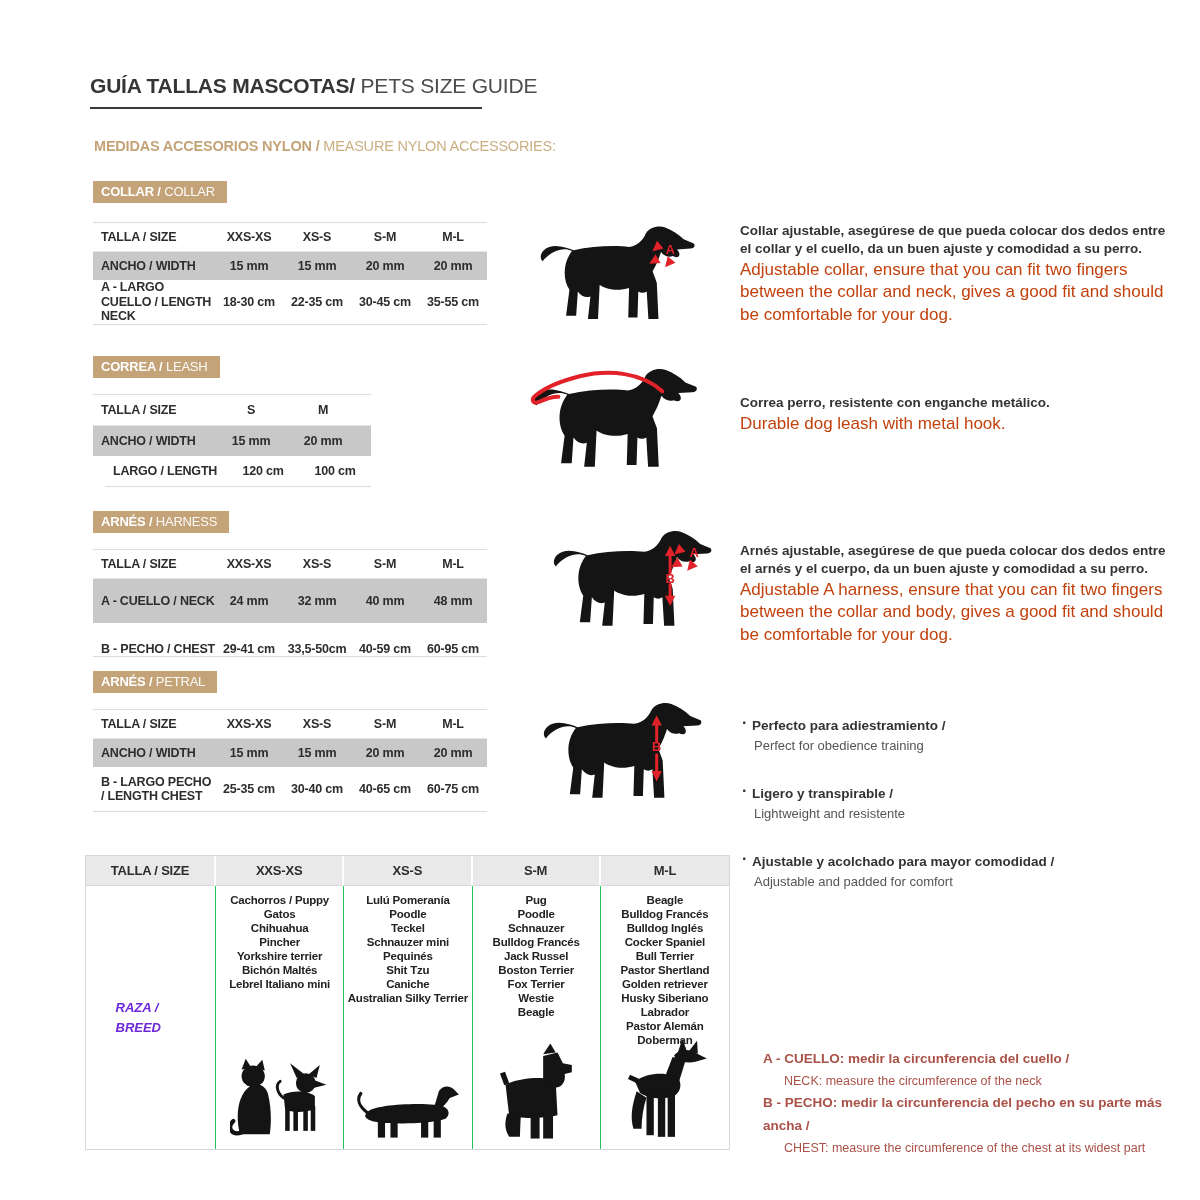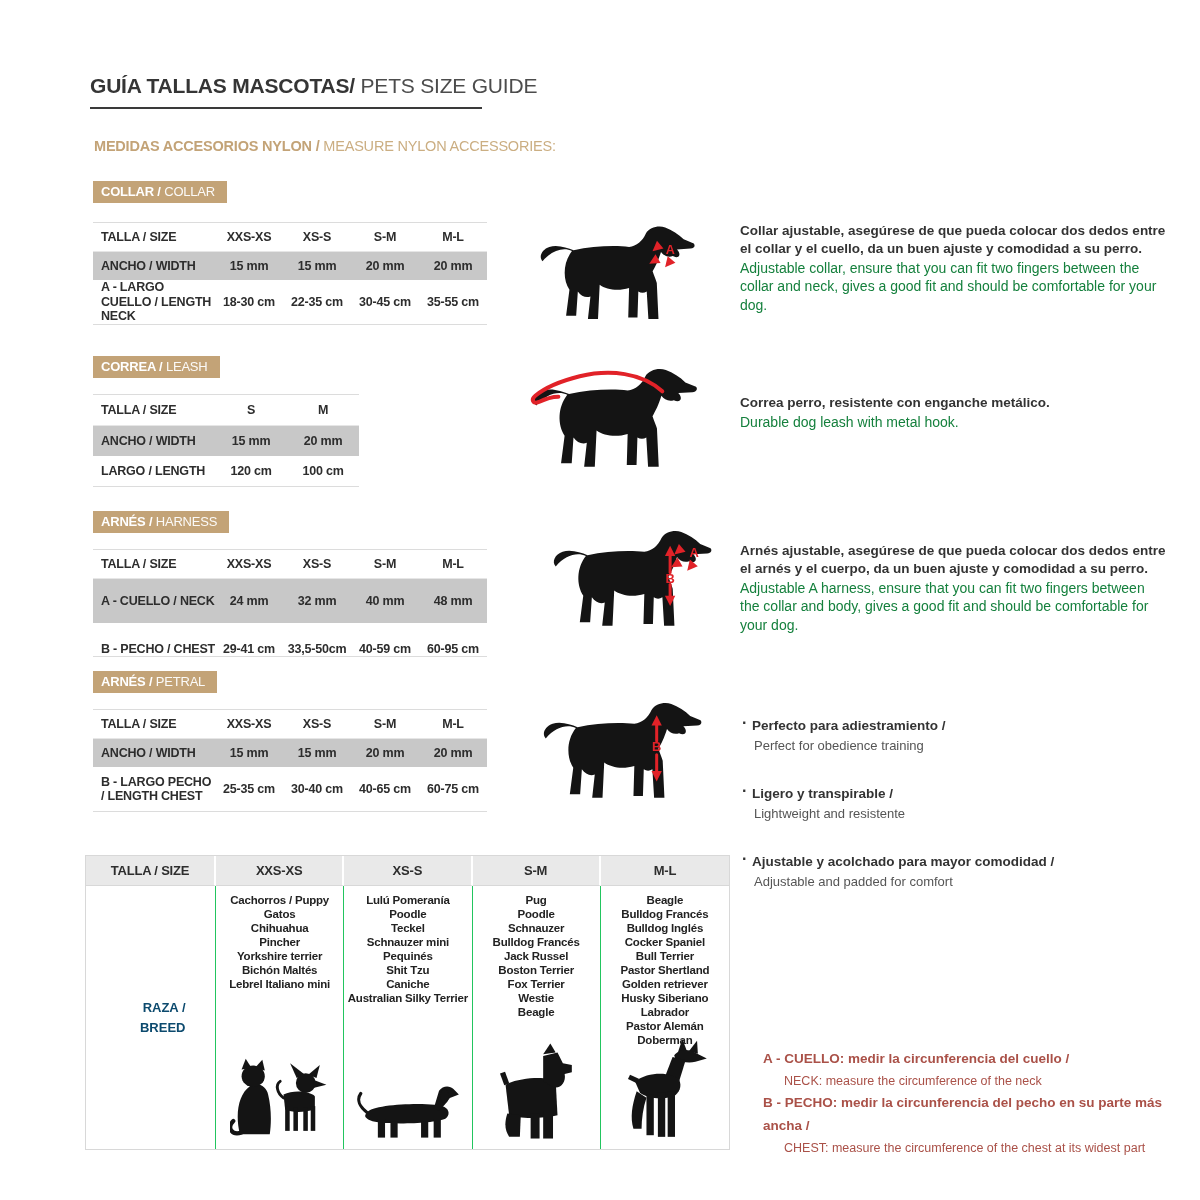--- a/index.html
+++ b/index.html
@@ -23,21 +23,21 @@
   .spec .row{display:flex;align-items:center;}
   .spec .row.hdr{border-top:1px solid #dcdcdc;border-bottom:1px solid #e6e6e6;}
   .spec .row.shade{background:#c8c8c8;}
   .spec .row.last{border-bottom:1px solid #dcdcdc;}
   .spec .lab{width:122px;padding-left:8px;box-sizing:border-box;line-height:1.15;}
   .spec .val{width:68px;text-align:center;}
   .spec.leash-t .val{width:72px;}
   
   .desc{position:absolute;left:740px;width:428px;}
   .desc .es{font-weight:700;font-size:13.5px;line-height:1.32;color:#333;}
-  .desc .en{font-weight:400;font-size:14px;line-height:1.34;color:#15803d;margin-top:1px;}
+  .desc .en{font-weight:400;font-size:17px;line-height:1.34;color:#c2410c;margin-top:1px;}
   
   .bullets{position:absolute;left:742px;width:430px;}
   .bullets .item{position:relative;padding-left:10px;margin-bottom:2px;margin-top:28px;}
   .bullets .item::before{content:"\00b7";position:absolute;left:0;top:-2px;font-weight:700;font-size:16px;color:#333;}
   .bullets .es{font-weight:700;font-size:13.5px;line-height:1.5;color:#333;}
   .bullets .en{font-weight:400;font-size:13px;line-height:1.5;color:#555;padding-left:2px;}
   
   .notes{position:absolute;left:763px;top:1048px;width:430px;color:#aa5148;}
   .notes .nes{font-weight:700;font-size:13.5px;line-height:1.7;}
   .notes .nen{font-weight:400;font-size:12.5px;line-height:1.7;padding-left:21px;}
@@ -45,21 +45,21 @@
   .btable{position:absolute;left:85px;top:855px;width:645px;height:295px;
           display:grid;grid-template-columns:130px 1fr 1fr 1fr 1fr;grid-template-rows:30px 1fr;
           border:1px solid #d8d8d8;box-sizing:border-box;}
   .bhead{background:#e9e9e9;display:flex;align-items:center;justify-content:center;
          font-size:13px;font-weight:700;color:#2d2d2d;letter-spacing:-0.2px;
          border-right:2px solid #fff;border-bottom:1px solid #d8d8d8;box-sizing:border-box;}
   .bhead:nth-child(5){border-right:none;}
   .bcell{position:relative;border-right:1px solid #22c55e;box-sizing:border-box;padding-top:7px;}
   .bcell.nolist{display:flex;align-items:center;justify-content:center;padding-top:0;}
   .bcell:last-child{border-right:none;}
-  .raza{width:70px;text-align:right;font-size:13px;font-weight:700;color:#0c4a6e;line-height:1.5;}
+  .raza{width:70px;text-align:left;font-size:13px;font-weight:700;color:#6d28d9;line-height:1.5;font-style:italic;}
   .breed-line{text-align:center;font-size:11.5px;font-weight:700;color:#222;line-height:14px;letter-spacing:-0.2px;}
   .sil{position:absolute;}
   
   .black{fill:#141414;}
   .redfill{fill:#e12228;}
   .redstroke{stroke:#e12228;fill:none;stroke-linecap:round;}
   .marker-letter{fill:#e12228;font-family:"Liberation Sans",sans-serif;font-weight:700;font-size:15px;text-anchor:middle;}
   .dog{position:absolute;}
 </style>
 </head>
@@ -130,21 +130,21 @@
     <div class="row hdr" style="height:30px;">
       <div class="lab">TALLA / SIZE</div>
       <div class="val">S</div>
       <div class="val">M</div>
     </div>
     <div class="row shade" style="height:30px;">
       <div class="lab">ANCHO / WIDTH</div>
       <div class="val">15 mm</div>
       <div class="val">20 mm</div>
     </div>
-    <div class="row last" style="height:30px;">
+    <div class="row last" style="height:30px;margin-left:12px;">
       <div class="lab">LARGO / LENGTH</div>
       <div class="val">120 cm</div>
       <div class="val">100 cm</div>
     </div>
   </div>
 
   <svg class="dog" style="left:528px;top:362px;" width="178" height="111" viewBox="0 0 200 125">
     <use href="#dog-body" class="black"></use>
     <path class="redstroke" stroke-width="4.5" d="M 151,33 C 128,12 92,8 58,16 C 38,21 20,28 8,38 C 3,42 5,48 12,45 C 18,42 26,39 34,39"></path>
   </svg>

